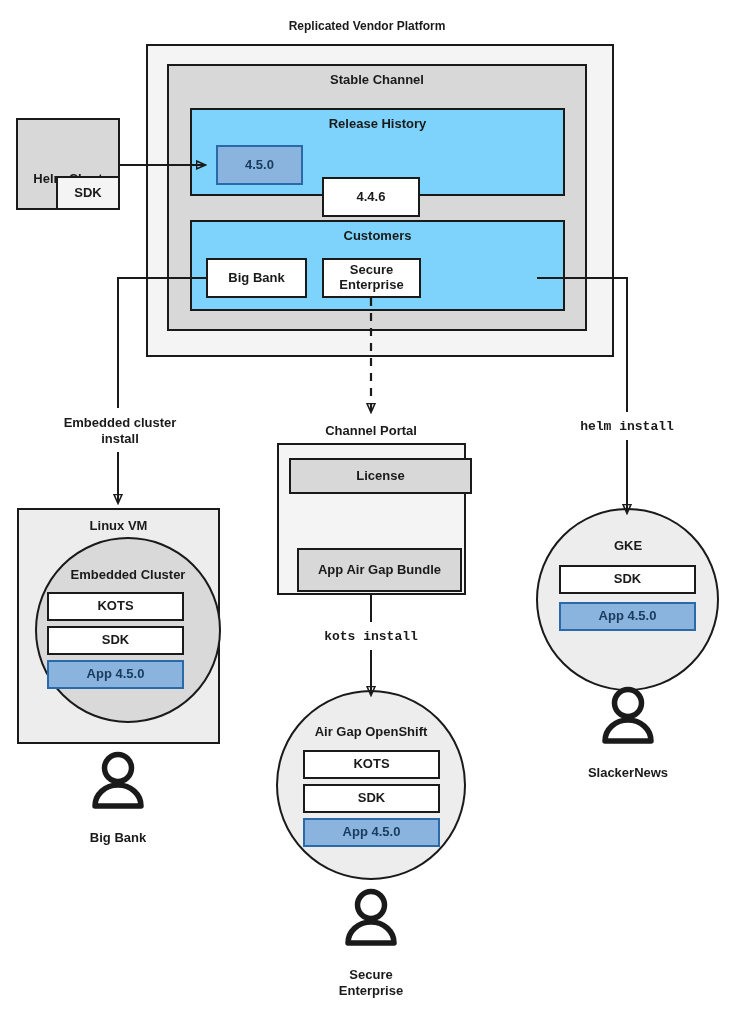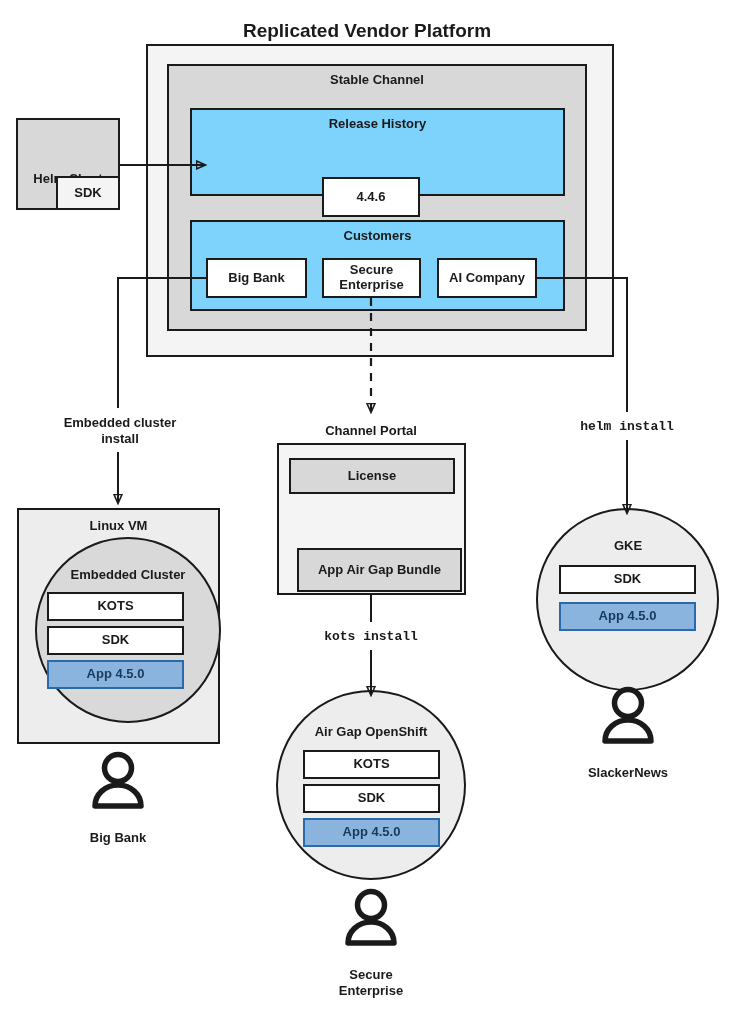--- a/index.html
+++ b/index.html
@@ -50,21 +50,21 @@
 
   
   .lbl{
     position:absolute;
     text-align:center;
     font-weight:bold;
     font-size:13px;
     line-height:1.25;
     color:#1a1a1a;
   }
-  .lbl.title{font-size:19px;}
+  .lbl.title{font-size:12px;}
   .lbl.mono{
     font-family:"Liberation Mono","DejaVu Sans Mono",monospace;
     font-weight:bold;
     font-size:13px;
     letter-spacing:0px;
   }
 
   
   #wires{position:absolute;left:0;top:0;width:734px;height:1026px;pointer-events:none;}
   #people{position:absolute;left:0;top:0;width:734px;height:1026px;pointer-events:none;}
@@ -79,61 +79,61 @@
   <div class="bx fill-lightest" style="left:146px;top:44px;width:468px;height:313px;"></div>
 
   <div class="bx fill-light topcap" style="left:167px;top:64px;width:420px;height:267px;">
     <span>Stable Channel</span>
   </div>
 
   <div class="bx fill-mid topcap" style="left:190px;top:108px;width:375px;height:88px;">
     <span>Release History</span>
   </div>
 
+  <div class="bx fill-blue" style="left:216px;top:145px;width:87px;height:40px;">
+    <span>4.5.0</span>
+  </div>
 
   <div class="bx fill-white" style="left:322px;top:145px;width:98px;height:40px;margin-top:32px;">
     <span>4.4.6</span>
   </div>
 
   <div class="bx fill-mid topcap" style="left:190px;top:220px;width:375px;height:91px;">
     <span>Customers</span>
   </div>
 
   <div class="bx fill-white" style="left:206px;top:258px;width:101px;height:40px;">
     <span>Big Bank</span>
   </div>
 
   <div class="bx fill-white" style="left:322px;top:258px;width:99px;height:40px;white-space:pre-line;">
     <span style="white-space:pre-line;">Secure
 Enterprise</span>
   </div>
 
-  <div class="bx fill-white" style="left:437px;top:258px;width:100px;height:40px;">
-    <span>AI Company</span>
-  </div>
 
   <div class="bx fill-light" style="left:16px;top:118px;width:104px;height:92px;align-items:center;padding-top:30px;">
     <span>Helm Chart</span>
   </div>
   <div class="bx fill-lightest" style="left:56px;top:176px;width:64px;height:34px;">
     <span>SDK</span>
   </div>
 
   <div class="lbl" style="left:40px;top:415px;width:160px;white-space:pre-line;">Embedded cluster
 install</div>
 
   <div class="lbl mono" style="left:291px;top:629px;width:160px;">kots install</div>
 
   <div class="lbl mono" style="left:547px;top:419px;width:160px;">helm install</div>
 
   <div class="lbl" style="left:291px;top:423px;width:160px;">Channel Portal</div>
 
   <div class="bx fill-lightest" style="left:277px;top:443px;width:189px;height:152px;"></div>
 
-  <div class="bx fill-light" style="left:289px;top:458px;width:166px;height:36px;">
+  <div class="bx fill-light" style="left:289px;top:458px;width:183px;height:36px;">
     <span>License</span>
   </div>
   <div class="bx fill-light" style="left:297px;top:548px;width:165px;height:44px;">
     <span>App Air Gap Bundle</span>
   </div>
 
   <div class="bx fill-vmgrey topcap" style="left:17px;top:508px;width:203px;height:236px;padding-top:9px;">
     <span>Linux VM</span>
   </div>
 

